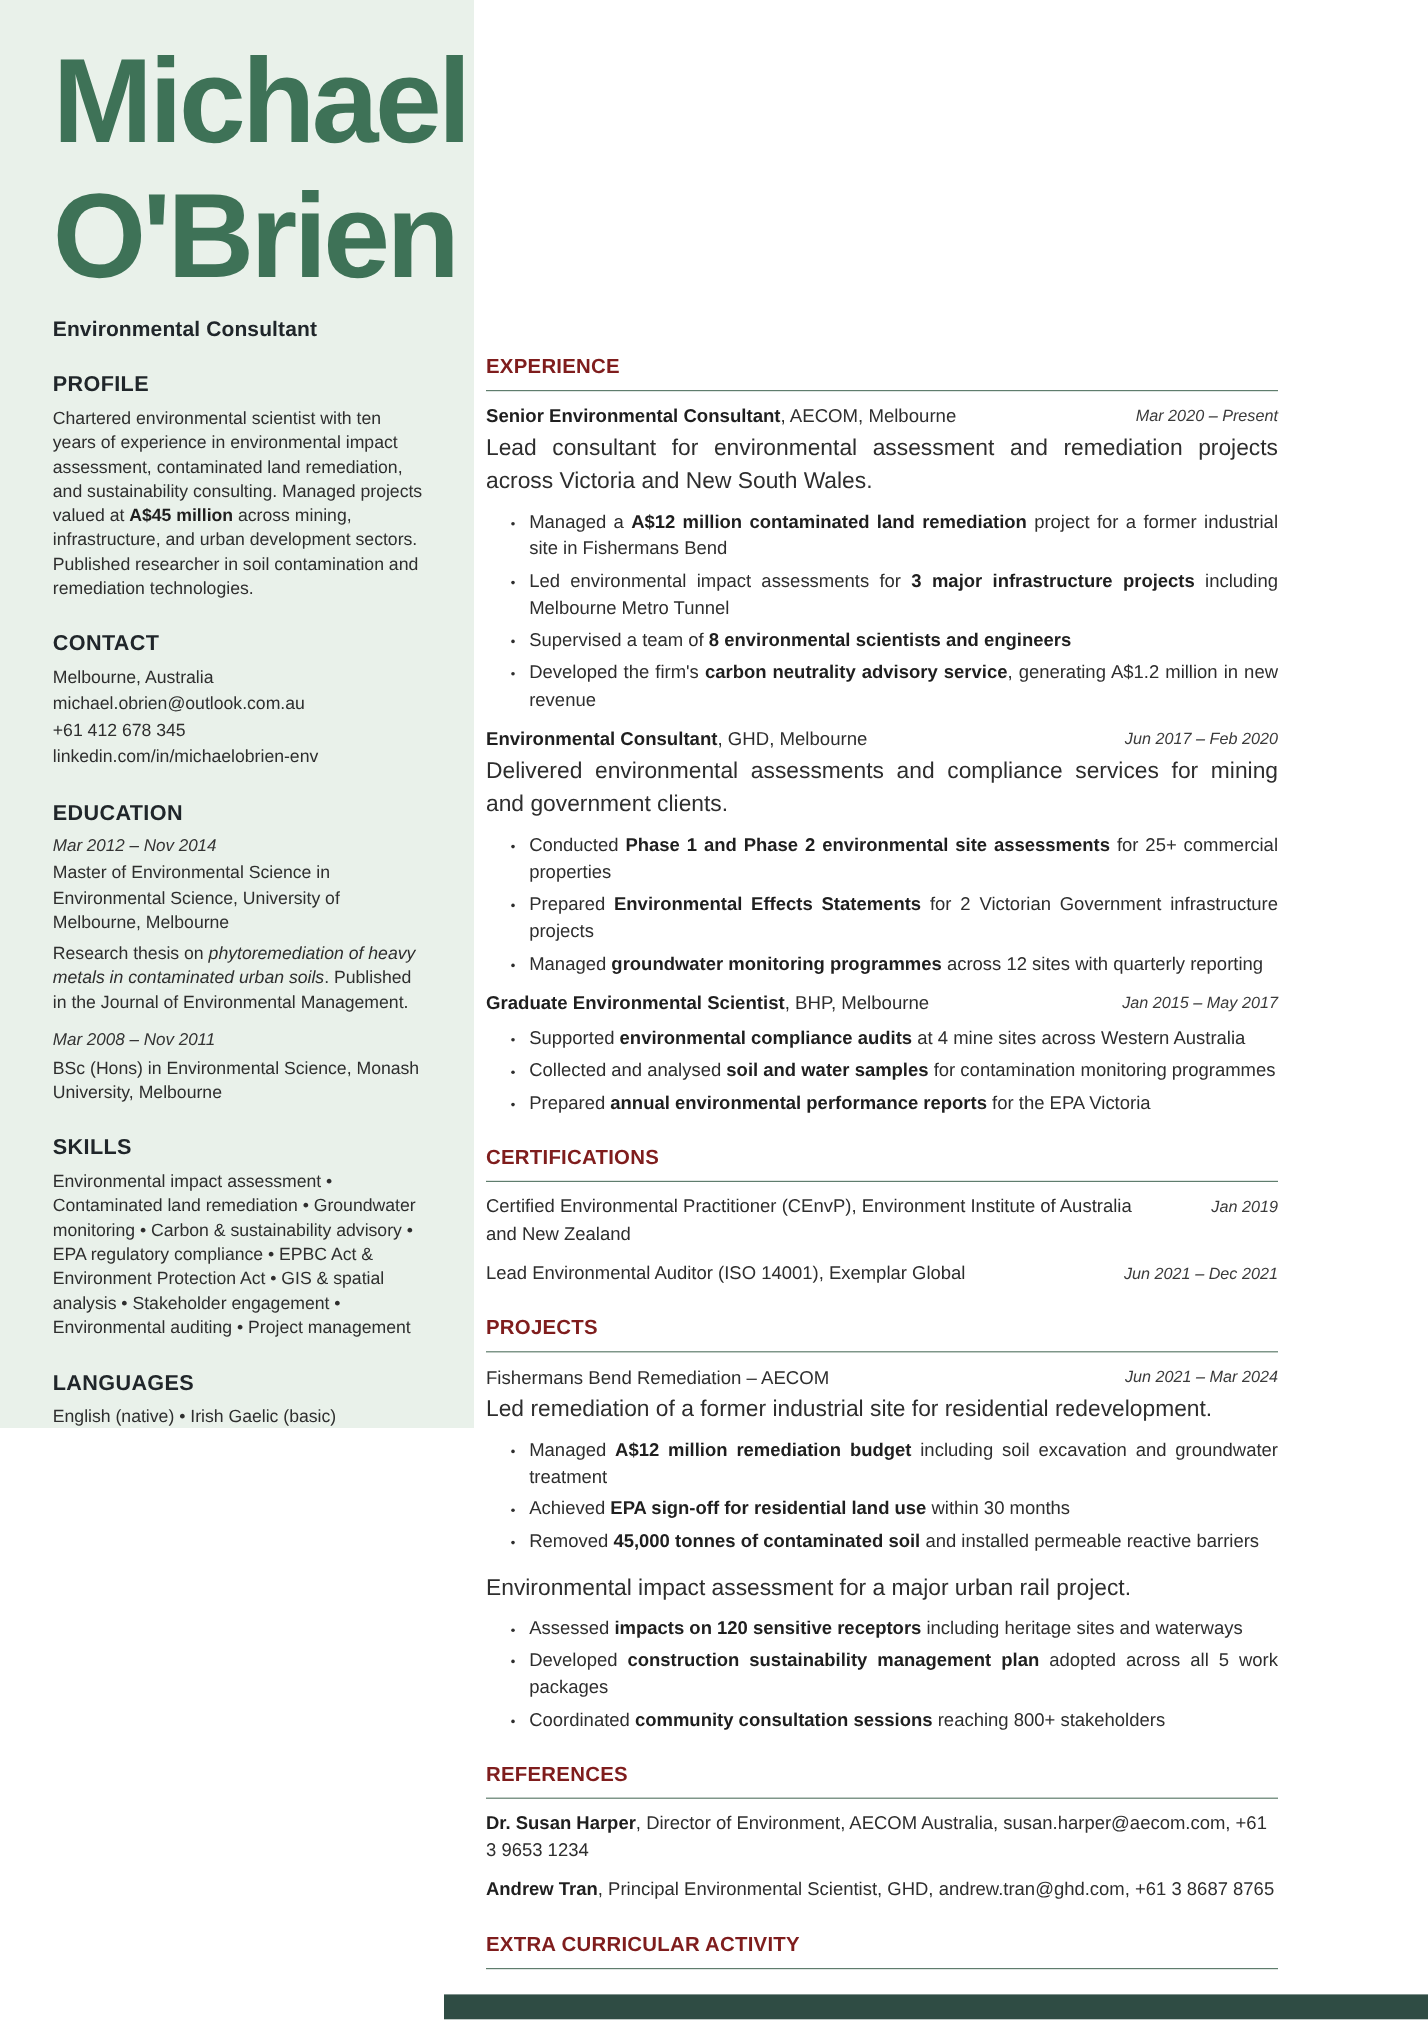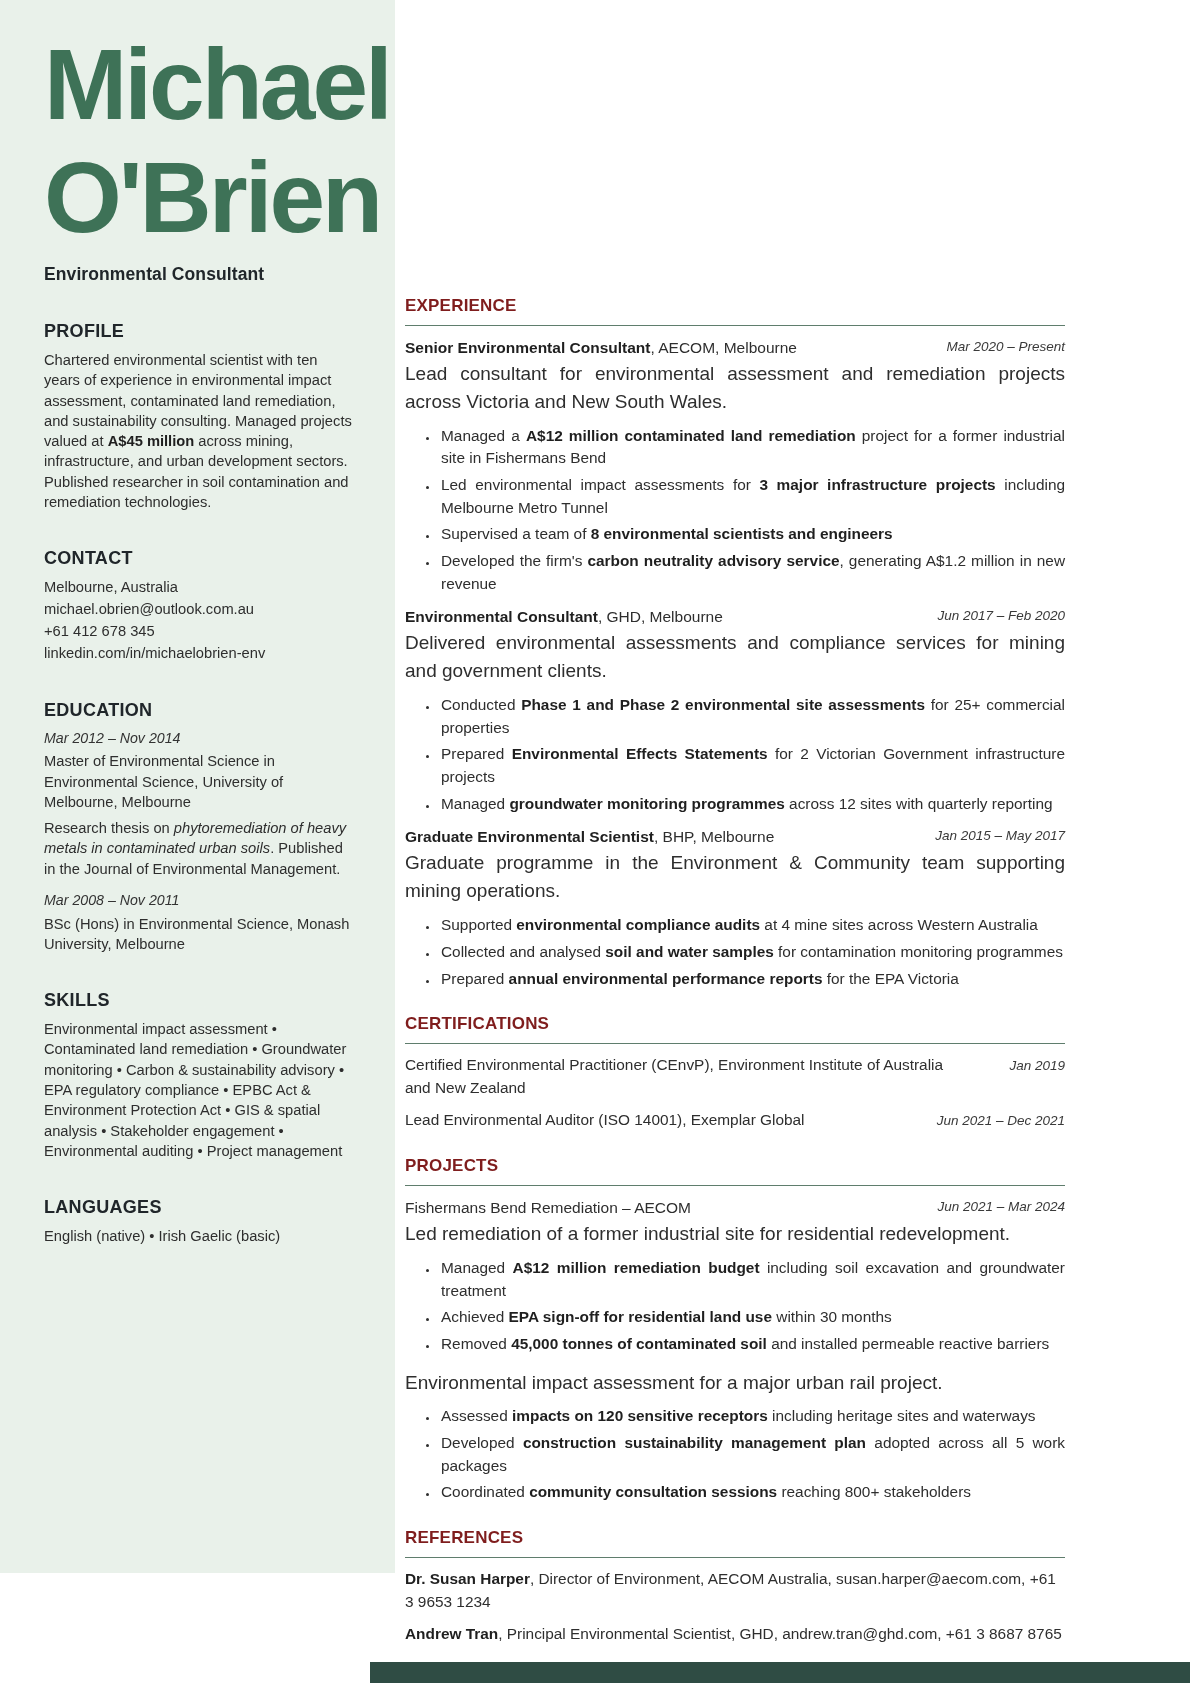--- a/index.html
+++ b/index.html
@@ -1,26 +1,26 @@
 <!DOCTYPE html>
 <html><head>
 <meta charset="utf-8">
 <style>
   html,body{margin:0;padding:0;}
   body{
     width:1190px;height:1683px;position:relative;background:#ffffff;
     font-family:"Liberation Sans","DejaVu Sans",sans-serif;color:#2e2e2e;overflow:hidden;
   }
   
-  .sidebar{position:absolute;left:0;top:0;width:395px;height:1573px;background:#e9f1ea;}
+  .sidebar{position:absolute;left:0;top:0;width:395px;height:1190px;background:#e9f1ea;}
   .side-inner{position:relative;padding:28px 0 0 44px;width:310px;}
   .name{font-size:100px;font-weight:700;line-height:1.13;letter-spacing:-3px;
         color:#3e7257;white-space:nowrap;width:450px;}
   .job-title{margin-top:10px;font-size:17.5px;font-weight:700;color:#20262a;letter-spacing:0.1px;}
-  .side-section{margin-top:36px;}
+  .side-section{margin-top:25px;}
   .side-h{font-size:18px;font-weight:700;color:#20262a;letter-spacing:0.3px;margin:0 0 8px 0;}
   .side-body{font-size:14.7px;line-height:1.38;color:#2e2e2e;}
   .contact-line{margin:1px 0;line-height:1.42;}
   .edu-entry{margin-bottom:12px;}
   .edu-date{font-style:italic;font-size:14.2px;margin-bottom:3px;color:#333;}
   .edu-degree{line-height:1.38;}
   .edu-note{margin-top:6px;line-height:1.38;}
   b{font-weight:700;color:#1f1f1f;}
   em{font-style:italic;}
   
@@ -123,21 +123,20 @@
             <li class="bullet">Conducted <b>Phase 1 and Phase 2 environmental site assessments</b> for 25+ commercial properties</li>
             <li class="bullet">Prepared <b>Environmental Effects Statements</b> for 2 Victorian Government infrastructure projects</li>
             <li class="bullet">Managed <b>groundwater monitoring programmes</b> across 12 sites with quarterly reporting</li>
           </ul>
         </div>
         <div class="entry">
           <div class="entry-head">
             <span class="entry-title"><b>Graduate Environmental Scientist</b>, BHP, Melbourne</span>
             <span class="entry-date">Jan 2015 – May 2017</span>
           </div>
-          <div class="entry-desc">Graduate programme in the Environment &amp; Community team supporting mining operations.</div>
           <ul class="bullets">
             <li class="bullet">Supported <b>environmental compliance audits</b> at 4 mine sites across Western Australia</li>
             <li class="bullet">Collected and analysed <b>soil and water samples</b> for contamination monitoring programmes</li>
             <li class="bullet">Prepared <b>annual environmental performance reports</b> for the EPA Victoria</li>
           </ul>
         </div>
       </div>
   </section>
 
   <section class="msection">

